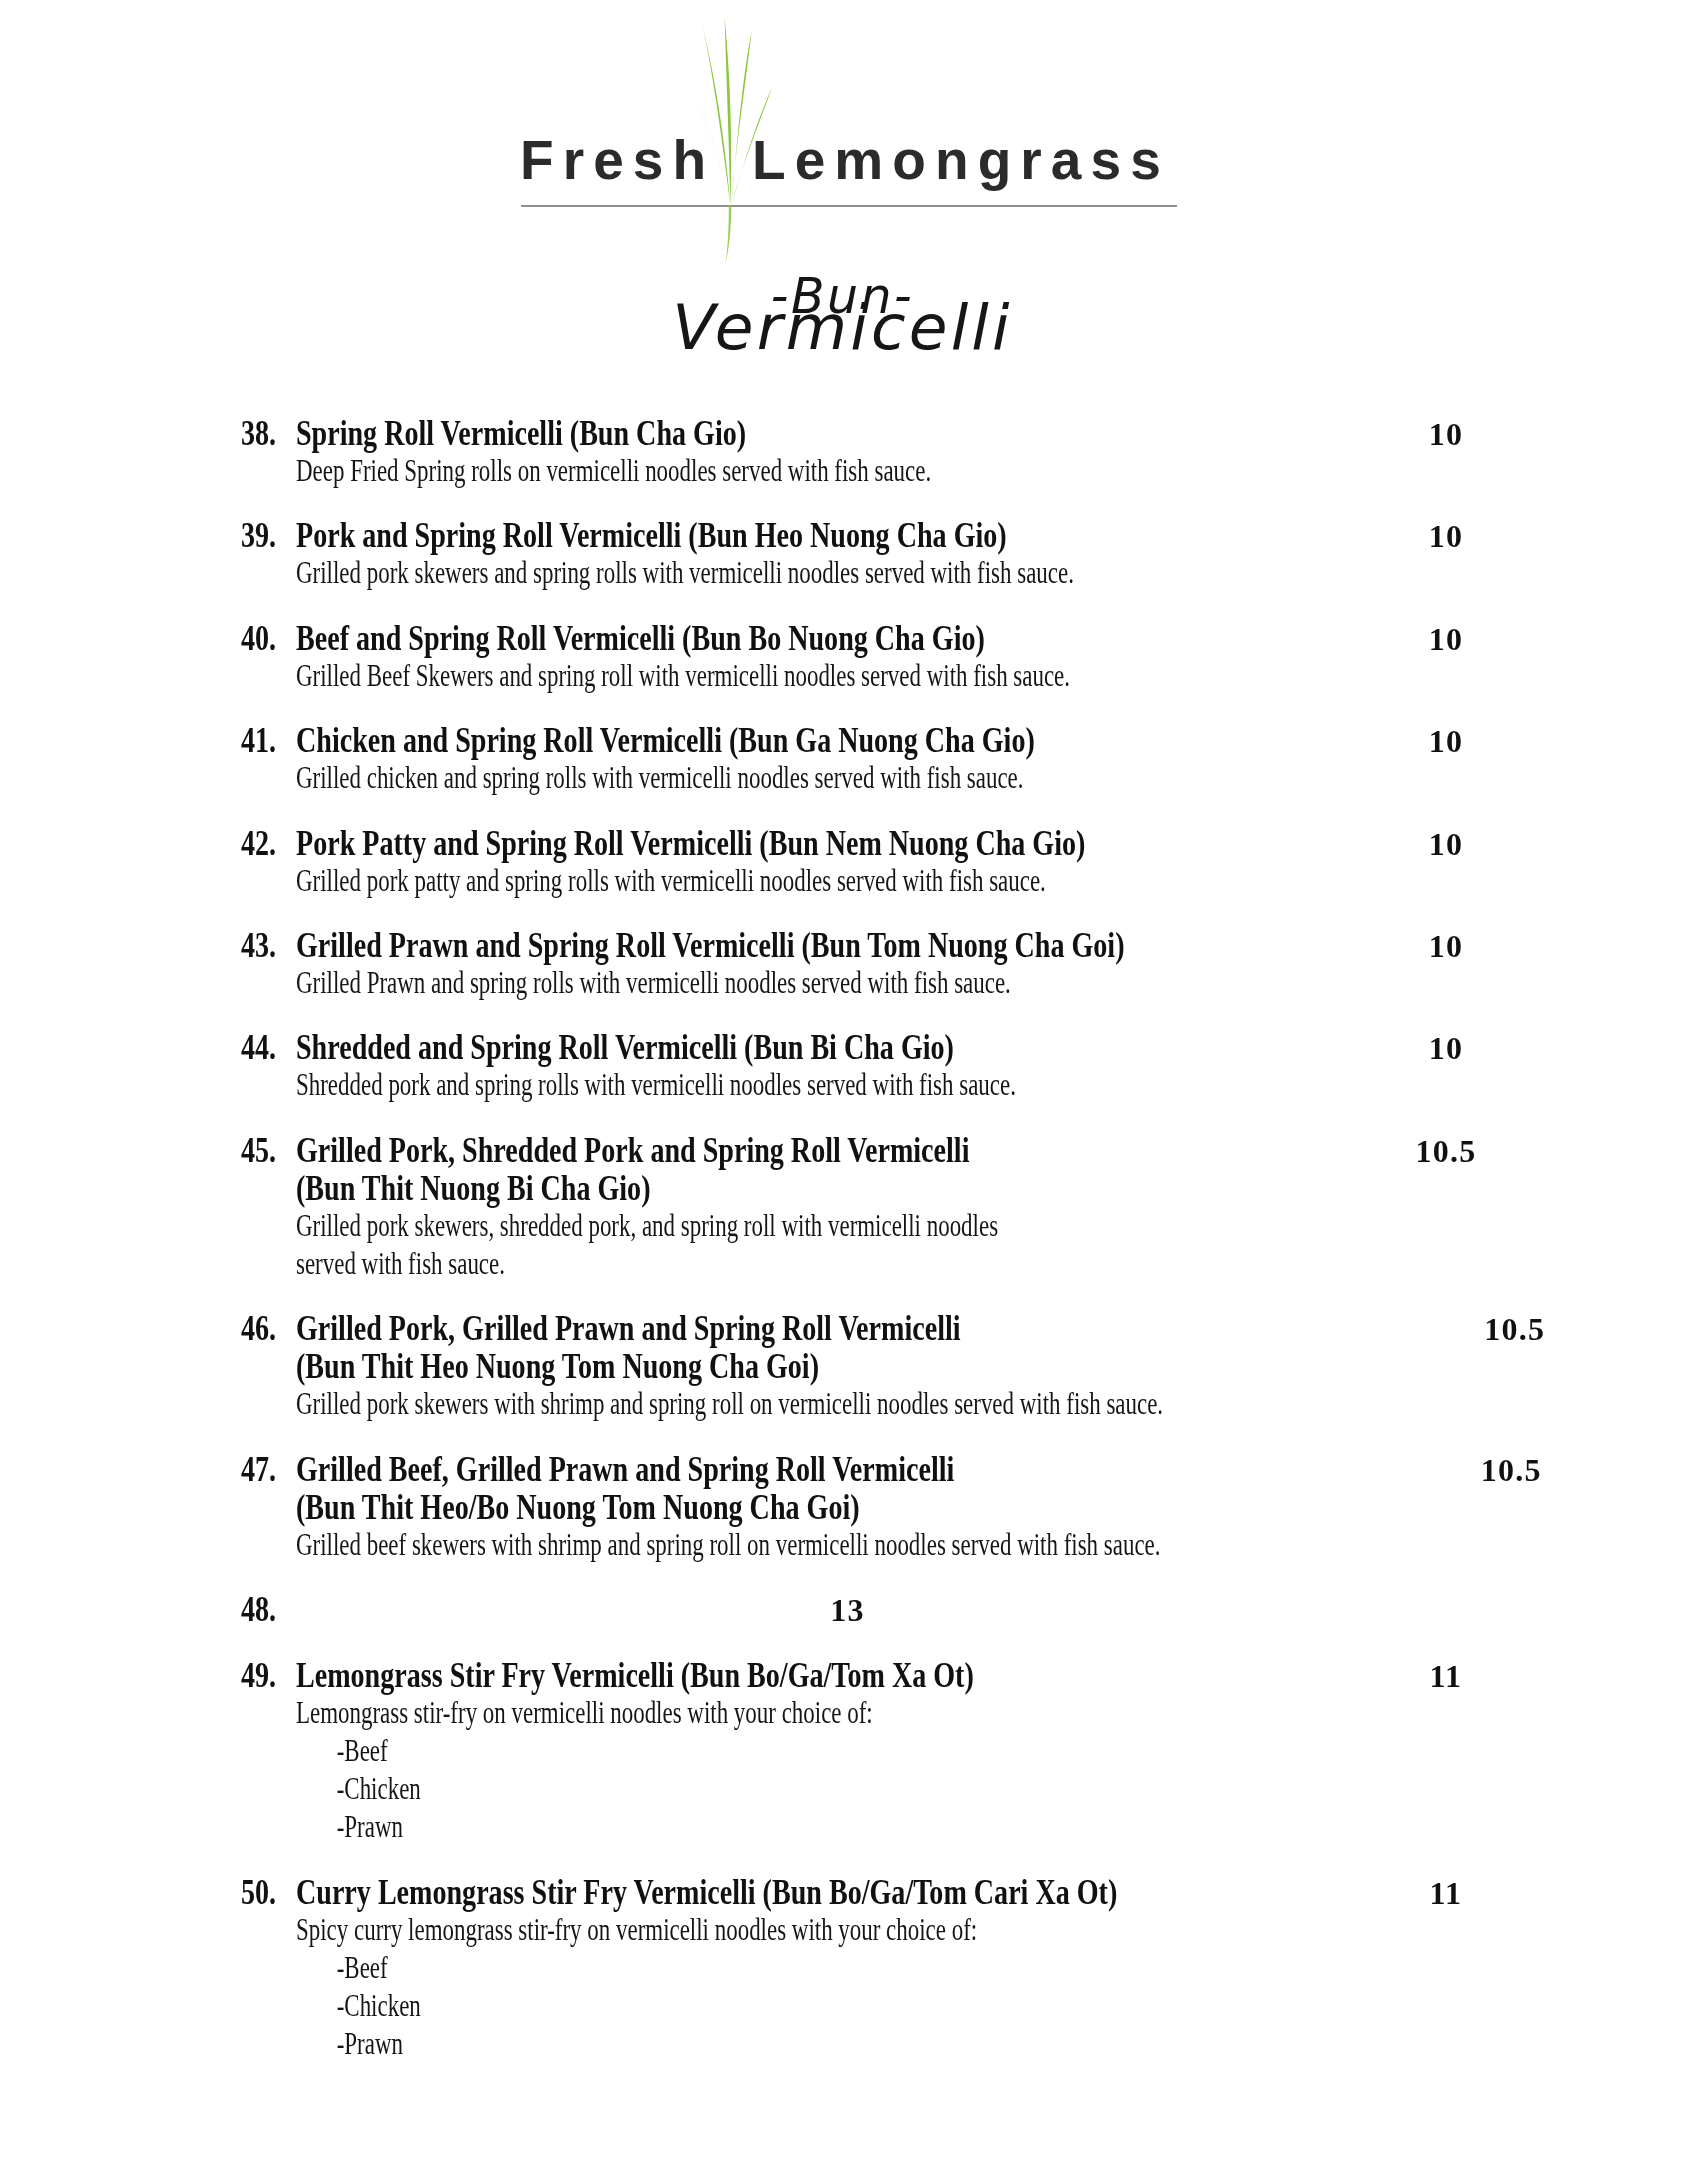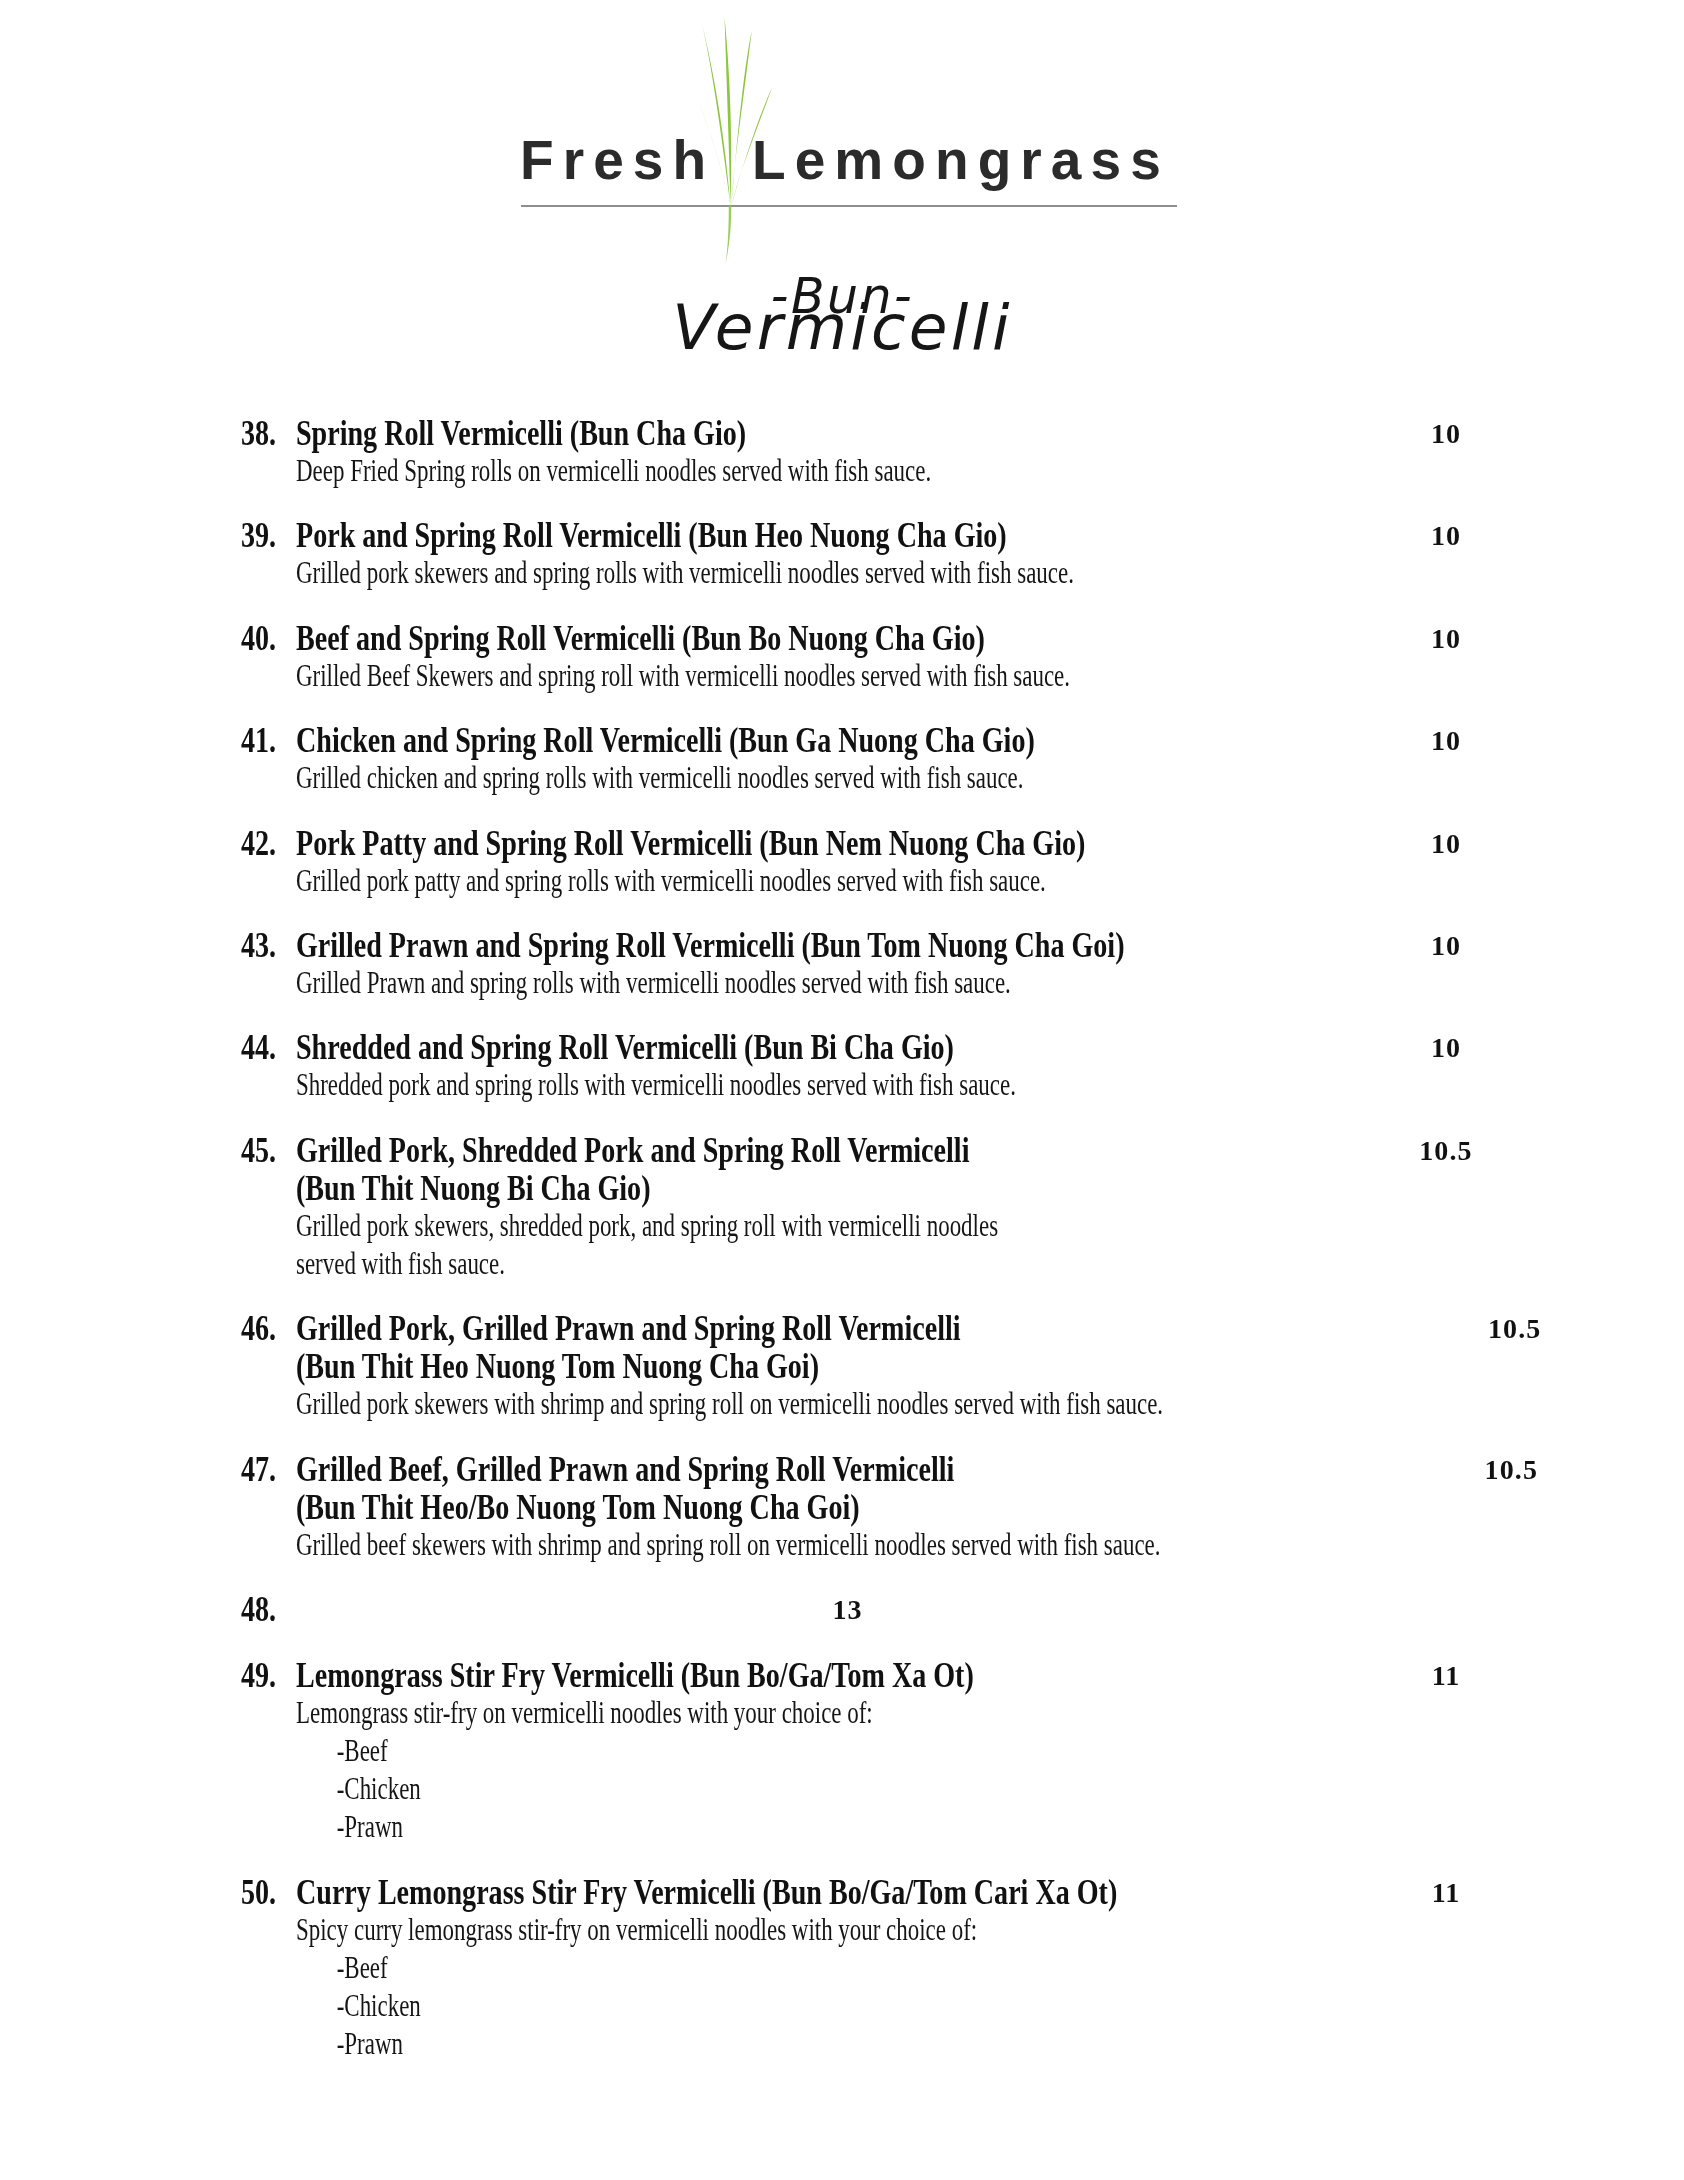--- a/index.html
+++ b/index.html
@@ -75,21 +75,21 @@
     color:#151515;
   }
   .opt-line {
     font-size:31px; line-height:38px;
     padding-left:55px;
     transform:scaleX(0.74); transform-origin:0 0;
     white-space:nowrap;
     color:#151515;
   }
   .price {
-    font-size:28px; line-height:40px; font-weight:bold;
+    font-size:32px; line-height:40px; font-weight:bold;
     text-align:center;
     align-self:start;
     letter-spacing:0.04em;
     white-space:nowrap;
   }
 </style>
 </head>
 <body>
 
 <div class="page">

